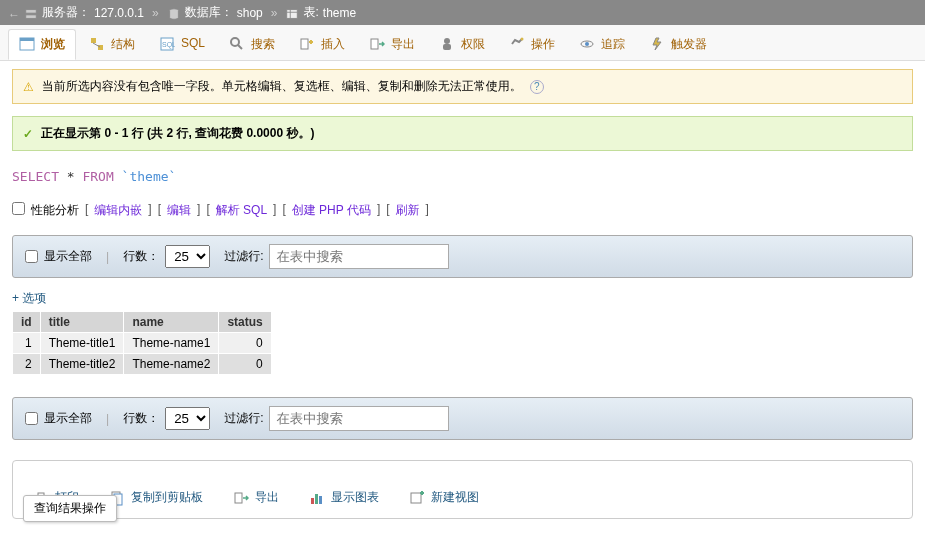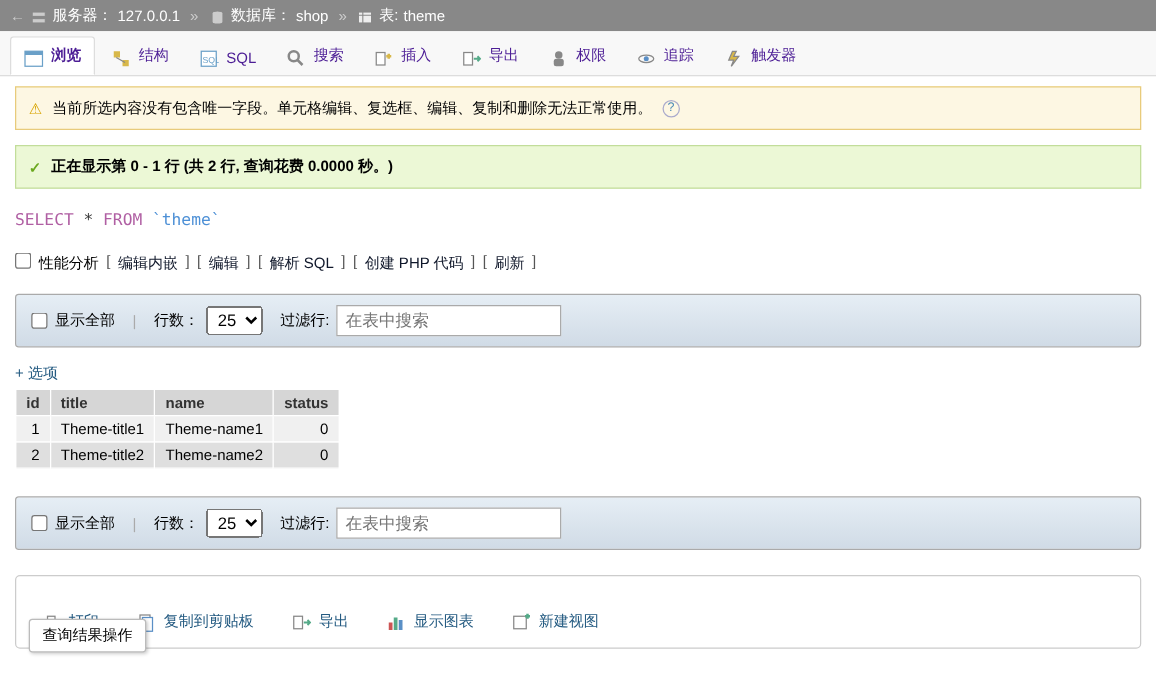--- a/index.html
+++ b/index.html
@@ -4,41 +4,41 @@
   <style>
     * { box-sizing: border-box; margin: 0; padding: 0; }
     body { font-family: sans-serif; font-size: 12px; background: #fff; width: 925px; }
     
     .breadcrumb { background: #888; color: #fff; padding: 4px 8px; display: flex; align-items: center; gap: 4px; }
     .breadcrumb .arrow-back { color: #ccc; }
     .breadcrumb .sep { color: #ccc; margin: 0 4px; }
     .breadcrumb .icon-small { display: inline-block; width: 14px; height: 12px; vertical-align: middle; }
     
     .tabs { display: flex; border-bottom: 1px solid #ddd; background: #f8f8f8; padding: 4px 8px 0; gap: 2px; }
-    .tab { padding: 6px 10px; display: flex; align-items: flex-end; gap: 6px; border: 1px solid transparent; cursor: pointer; color: #4c1d95; }
+    .tab { padding: 6px 10px; display: flex; align-items: flex-start; gap: 6px; border: 1px solid transparent; cursor: pointer; color: #a16207; }
     .tab.active { border: 1px solid #ddd; border-bottom: 1px solid #fff; background: #fff; font-weight: bold; border-radius: 3px 3px 0 0; }
     .tab .ticon { width: 16px; height: 14px; }
     
     .content { padding: 8px 12px; }
     
     .warning-box { border: 1px solid #e8cb7b; background: #fdf7e3; padding: 8px 10px; display: flex; align-items: center; gap: 8px; margin-bottom: 12px; }
     .warn-icon { color: #d8a400; }
     .help-icon { color: #4a89b5; border: 1px solid #aac; border-radius: 50%; width: 14px; height: 14px; display: inline-flex; align-items: center; justify-content: center; font-size: 10px; }
     
     .success-box { background: #ecf8d6; border: 1px solid #c2dd9a; padding: 8px 10px; display: flex; align-items: center; gap: 8px; margin-bottom: 12px; font-weight: bold; }
     .check-icon { color: #6ba81e; font-weight: bold; }
     
     .sql-box { padding: 6px 0; font-family: monospace; font-size: 13px; margin-bottom: 8px; }
     .kw-select { color: #b05fa3; }
     .kw-star { color: #333; }
     .kw-from { color: #b05fa3; }
     .kw-table { color: #4d90d6; }
     
     .analysis-row { display: flex; align-items: flex-start; gap: 6px; padding: 4px 0; margin-bottom: 12px; }
-    .analysis-row a { color: #0f172a; text-decoration: none; }
+    .analysis-row a { color: #6d28d9; text-decoration: none; }
     .bracket { color: #555; }
     
     .filter-bar { background: linear-gradient(#e6eef5, #d0dbe6); padding: 8px 12px; display: flex; align-items: center; gap: 14px; border: 1px solid #aaa; border-radius: 3px; margin-bottom: 12px; }
     .filter-bar label { display: flex; align-items: center; gap: 6px; }
     .filter-bar select { padding: 2px 4px; }
     .filter-bar input[type=text] { padding: 4px 6px; width: 180px; border: 1px solid #aaa; }
     
     .options-link { color: #235a81; cursor: pointer; margin-bottom: 4px; display: block; }
     
     table.results { border-collapse: collapse; margin-bottom: 22px; }
@@ -134,20 +134,27 @@
     </div>
   <div class="tab">
       <span class="ticon"><svg viewBox="0 0 16 16">
           <circle cx="8" cy="5" r="3" fill="#888"></circle>
           <rect x="4" y="8" width="8" height="6" rx="2" fill="#888"></rect>
         </svg></span>
       <span>权限</span>
     </div>
   <div class="tab">
       <span class="ticon"><svg viewBox="0 0 16 16">
+          <path d="M3 8l3-4 4 2 3-3" stroke="#888" fill="none" stroke-width="2"></path>
+          <circle cx="13" cy="3" r="1.5" fill="#d8b84a"></circle>
+        </svg></span>
+      <span>操作</span>
+    </div>
+  <div class="tab">
+      <span class="ticon"><svg viewBox="0 0 16 16">
           <ellipse cx="8" cy="8" rx="6" ry="3" fill="none" stroke="#888"></ellipse>
           <circle cx="8" cy="8" r="2" fill="#5a8fc6"></circle>
         </svg></span>
       <span>追踪</span>
     </div>
   <div class="tab">
       <span class="ticon"><svg viewBox="0 0 16 16">
           <path d="M7 2l-3 7h4l-2 5 6-8h-4l2-4z" fill="#d8b84a" stroke="#888"></path>
         </svg></span>
       <span>触发器</span>

